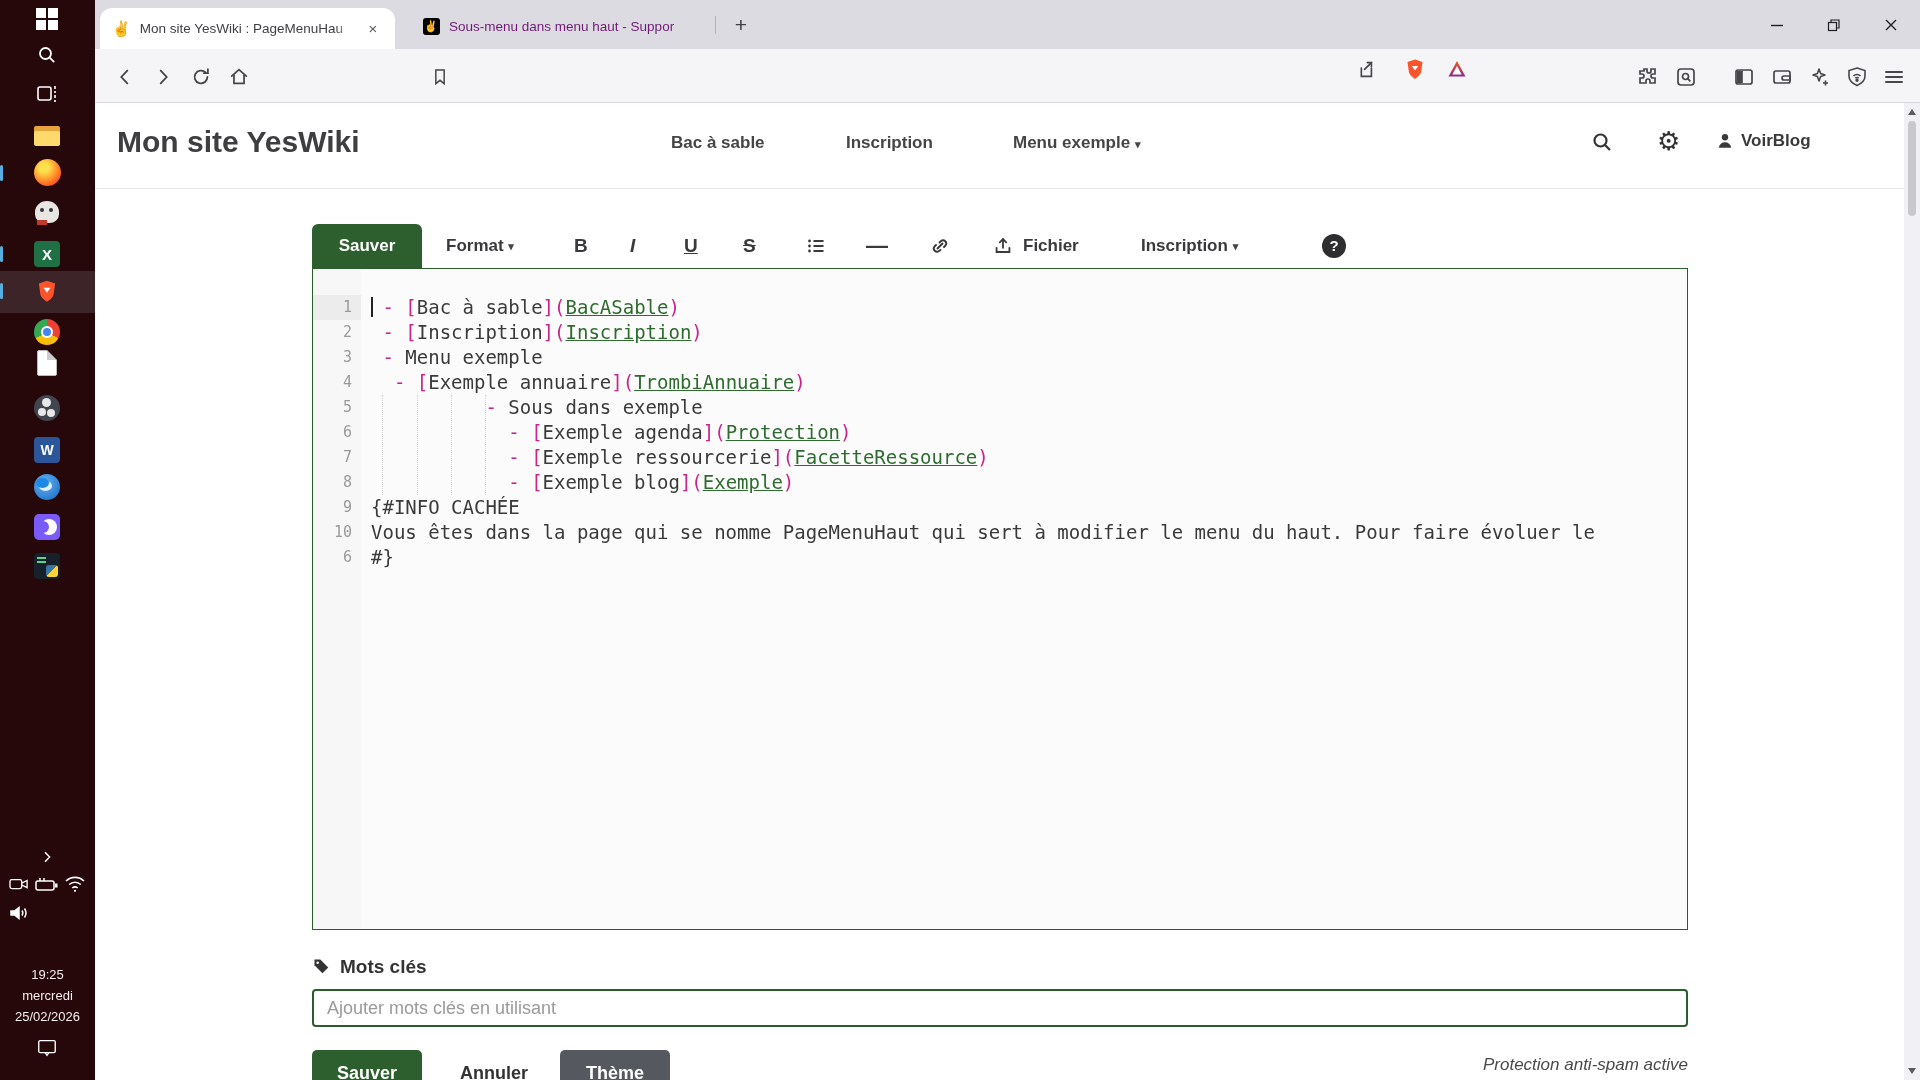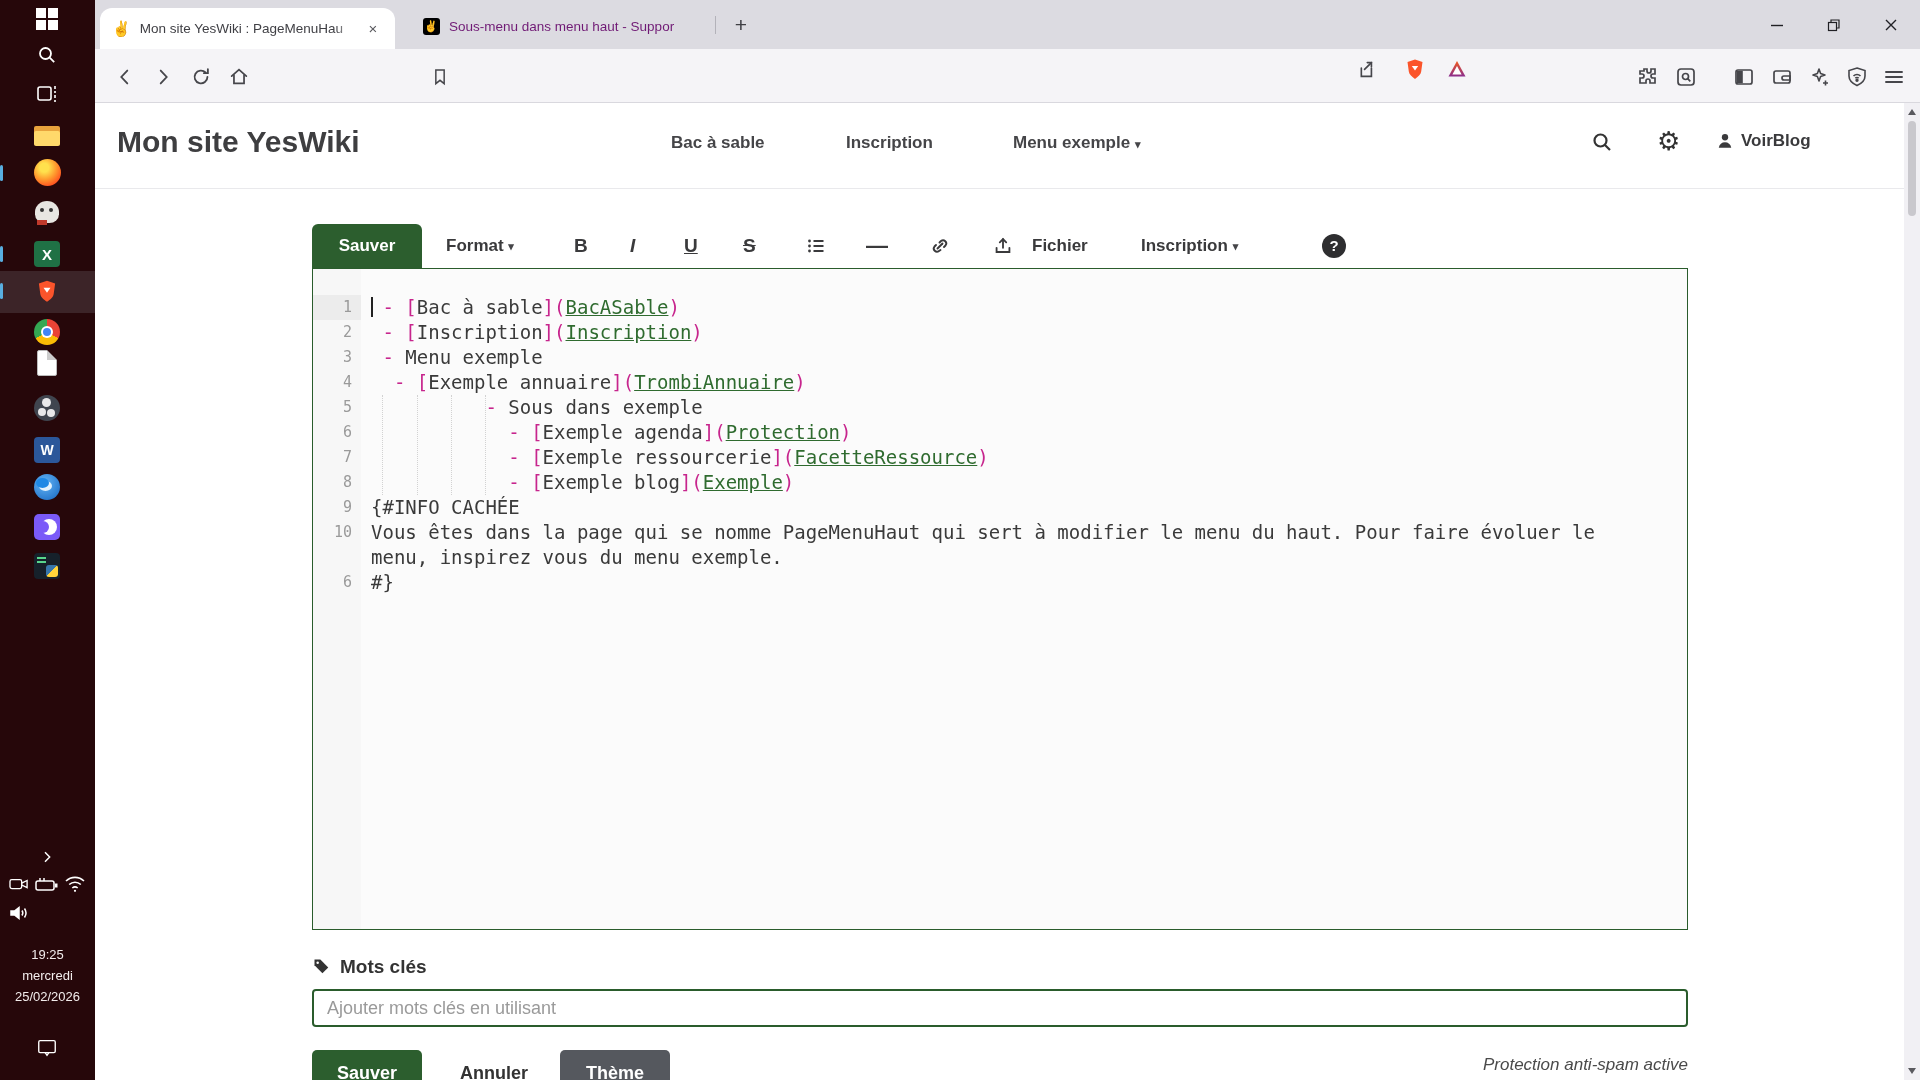--- a/index.html
+++ b/index.html
@@ -205,21 +205,21 @@
         <circle cx="12" cy="16.8" r="1.1" fill="#fff" stroke="none"></circle>
       </svg>
   </div>
   <div class="abs" style="left:8px;top:903px;width:26px;height:20px">
     <svg width="26" height="20" viewBox="0 0 26 20" fill="none" stroke="#fff" stroke-width="1.5">
         <path d="M3 8v4h3.5L11 15.5v-11L6.5 8z" fill="#fff"></path>
         <path d="M14 7.5a4.5 4.5 0 0 1 0 5"></path>
         <path d="M16.5 5.5a8 8 0 0 1 0 9"></path>
       </svg>
   </div>
-  <div class="tb-clock" style="top:944px">
+  <div class="tb-clock" style="top:964px">
     <div>19:25</div>
     <div>mercredi</div>
     <div>25/02/2026</div>
   </div>
   <div class="tb-ico" style="top:1034px">
     <svg width="22" height="22" viewBox="0 0 24 24" fill="none" stroke="#fff" stroke-width="1.5">
         <rect x="3" y="4" width="18" height="13" rx="1.5"></rect>
         <path d="m10 17 2 3 2-3"></path>
       </svg>
   </div>
@@ -422,21 +422,21 @@
           </svg>
       </div>
       <div class="etb" style="left:554px;font-size:22px;font-weight:bold">—</div>
       <div class="etb" style="left:616px">
         <svg width="24" height="24" viewBox="0 0 24 24" fill="none" stroke="#3a3a3c" stroke-width="1.9" stroke-linecap="round">
             <path d="m9.5 14.5 5-5"></path>
             <path d="M8 11 6.5 12.5a3.2 3.2 0 0 0 4.5 4.5L12.5 16"></path>
             <path d="M16 13l1.5-1.5A3.2 3.2 0 0 0 13 7L11.5 8.5"></path>
           </svg>
       </div>
-      <div class="etb" style="left:680px;gap:18px">
+      <div class="etb" style="left:680px;gap:9px">
         <svg width="22" height="22" viewBox="0 0 24 24" fill="none" stroke="#3a3a3c" stroke-width="2" stroke-linecap="round">
             <path d="M12 14V4.5"></path>
             <path d="M8.5 8 12 4.5 15.5 8"></path>
             <path d="M5 14v4.5h14V14"></path>
           </svg>
         <span>Fichier</span>
       </div>
       <div class="etb" style="left:829px">
         <span>Inscription</span>&nbsp;<span class="caret">▾</span>
       </div>
@@ -485,24 +485,20 @@
             </div>
             <div class="crow">
               <span class="lnum">9</span>
               <span class="ccode"><span class="tk-t">{#INFO CACHÉE</span></span>
             </div>
             <div class="crow">
               <span class="lnum">10</span>
               <span class="ccode"><span class="tk-t">Vous êtes dans la page qui se nomme PageMenuHaut qui sert à modifier le menu du haut. Pour faire évoluer le</span></span>
             </div>
             <div class="crow">
-              <span class="lnum"></span>
-              <span class="ccode"><span class="tk-t">menu, inspirez vous du menu exemple.</span></span>
-            </div>
-            <div class="crow">
               <span class="lnum">6</span>
               <span class="ccode"><span class="tk-t">#}</span></span>
             </div>
           </div>
         <div id="cm-caret"></div>
       </div>
     </div>
 
     <div id="kw-label">
       <svg width="20" height="20" viewBox="0 0 24 24">

